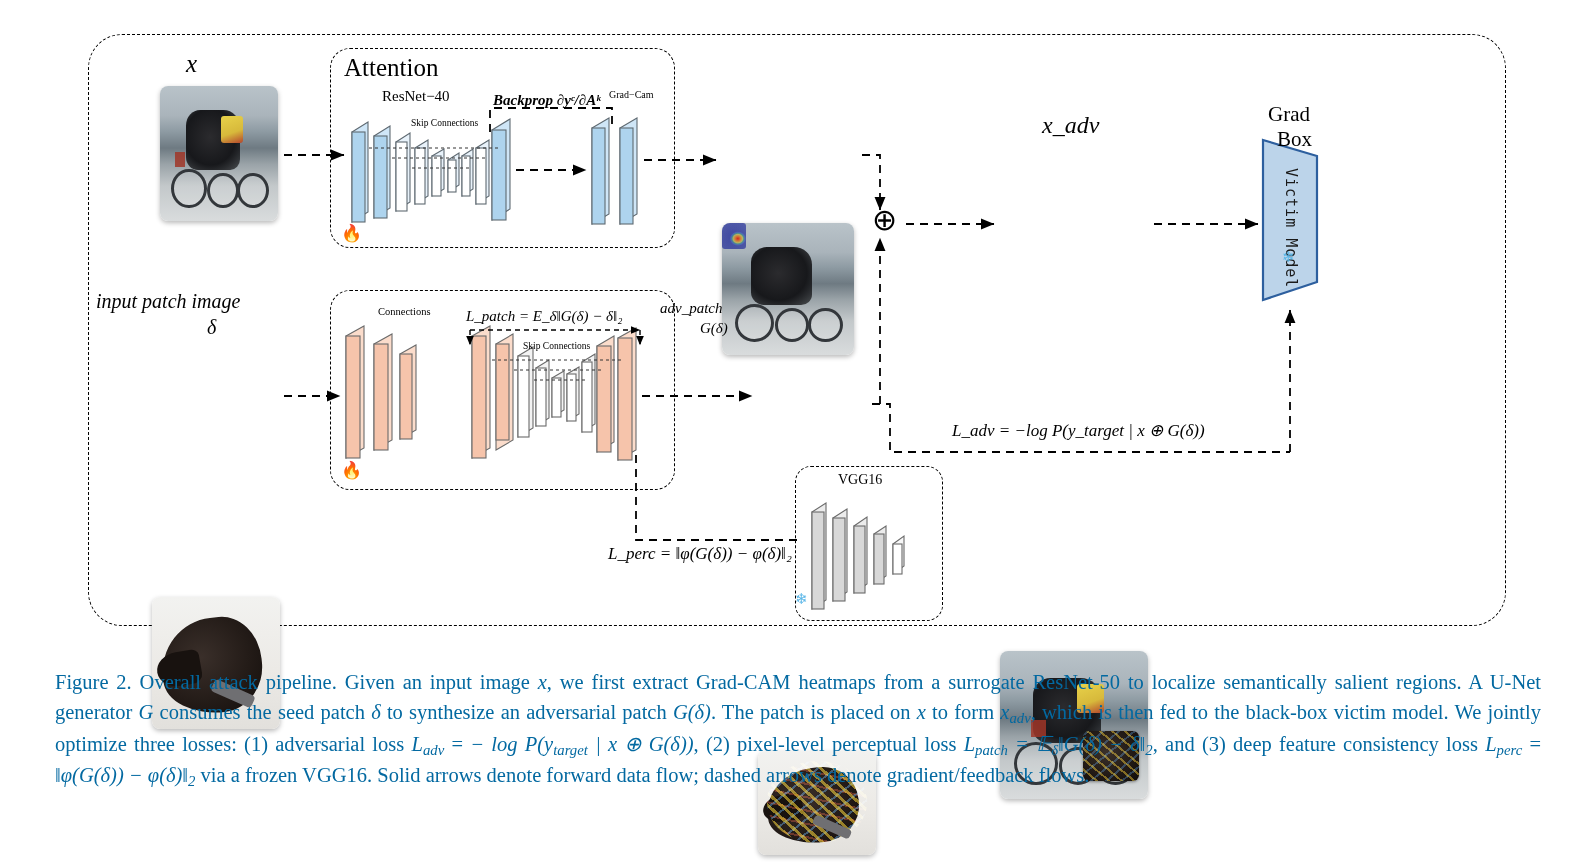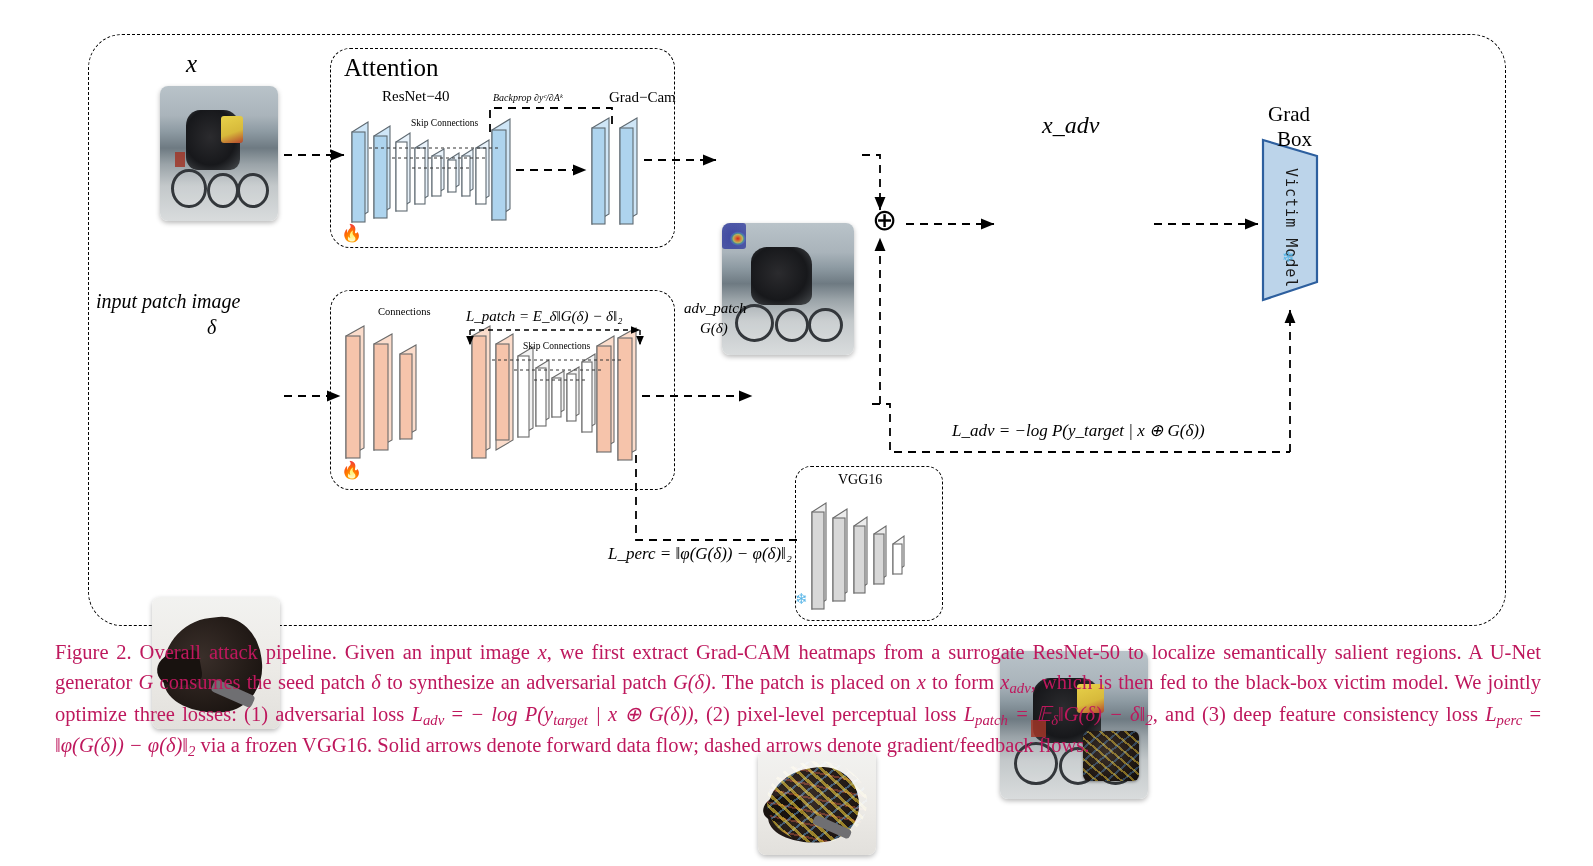--- a/index.html
+++ b/index.html
@@ -188,27 +188,27 @@
     position: absolute;
     left: 0; top: 0;
     width: 1593px; height: 866px;
     pointer-events: none;
   }
 
   
   #caption {
     position: absolute;
     left: 55px;
-    top: 638px;
+    top: 668px;
     width: 1486px;
     font-family: "Liberation Serif", serif;
     font-size: 20.5px;
     line-height: 1.46;
     text-align: justify;
-    color: #be185d;
+    color: #0369a1;
   }
   #caption .eq { font-style: italic; }
   .sub { font-size: 0.72em; vertical-align: -0.28em; }
 
   .fire { font-size: 17px; line-height: 1; }
   .snow { font-size: 15px; line-height: 1; color: #5bb7e8; }
 
   .victim-label {
     position: absolute;
     writing-mode: vertical-rl;
@@ -397,34 +397,34 @@
   </svg>
 
   <div class="label italic" style="left:186px; top:50px; font-size:25px;">x</div>
 
   <div class="label" style="left:344px; top:54px; font-size:25px;">Attention</div>
 
   <div class="label" style="left:382px; top:88px; font-size:15px;">ResNet−40</div>
 
   <div class="label" style="left:411px; top:118px; font-size:9.5px;">Skip Connections</div>
 
-  <div class="label italic" style="left:493px; top:92px; font-size:10px;">Backprop ∂yᶜ/∂Aᵏ</div>
-
-  <div class="label" style="left:609px; top:89px; font-size:15px;">Grad−Cam</div>
+  <div class="label italic" style="left:493px; top:92px; font-size:15px;font-weight:bold;">Backprop ∂yᶜ/∂Aᵏ</div>
+
+  <div class="label" style="left:609px; top:89px; font-size:10px;">Grad−Cam</div>
 
   <div class="label italic" style="left:96px; top:290px; font-size:20px;">input patch image</div>
   <div class="label italic" style="left:207px; top:316px; font-size:20px;">δ</div>
 
   <div class="label" style="left:378px; top:306px; font-size:10.5px;">Connections</div>
 
   <div class="label" style="left:523px; top:341px; font-size:9.5px;">Skip Connections</div>
 
   <div class="label italic" style="left:466px; top:308px; font-size:15px;font-style:italic;">L_patch = E_δ‖G(δ) − δ‖₂</div>
 
-  <div class="label italic" style="left:684px; top:300px; font-size:15px;">adv_patch</div>
+  <div class="label italic" style="left:660px; top:300px; font-size:15px;">adv_patch</div>
   <div class="label italic" style="left:700px; top:320px; font-size:15px;">G(δ)</div>
 
   <div class="label italic" style="left:1042px; top:112px; font-size:24px;">x_adv</div>
 
   <div class="label" style="left:1268px; top:102px; font-size:21px;">Grad</div>
   <div class="label" style="left:1277px; top:127px; font-size:21px;">Box</div>
 
   <div class="victim-label" style="left:1282px; top:168px;">Victim Model</div>
 
   <div class="label italic" style="left:952px; top:420px; font-size:17px;">L_adv = −log P(y_target | x ⊕ G(δ))</div>

